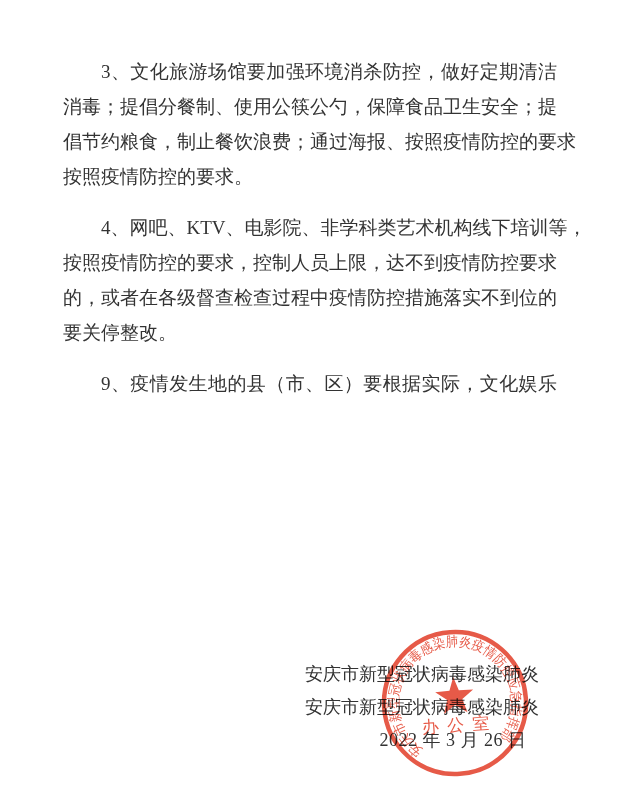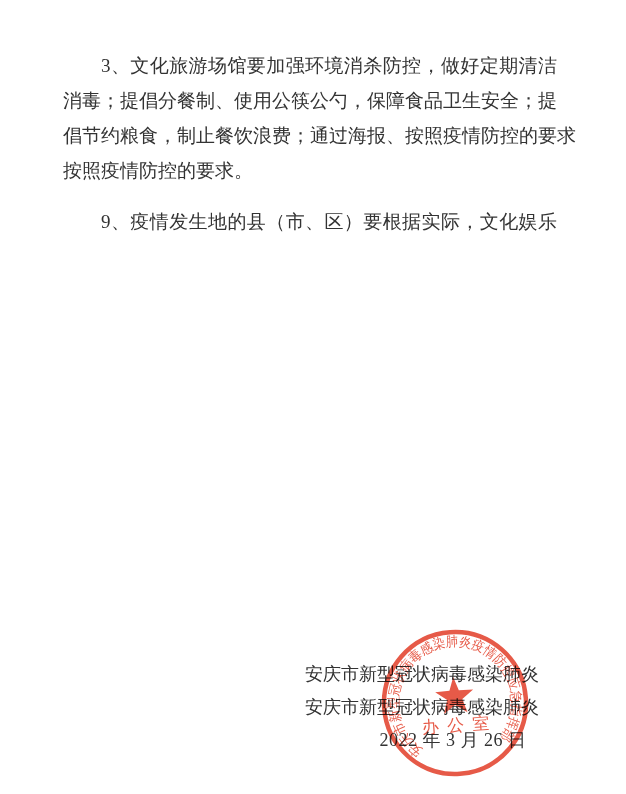--- a/index.html
+++ b/index.html
@@ -8,21 +8,21 @@
     position: relative;
     width: 626px;
     height: 794px;
     background: #ffffff;
     overflow: hidden;
     font-family: "Liberation Serif", "DejaVu Serif", serif;
     color: #333333;
   }
   .body-text {
     position: absolute;
-    top: 48px;
+    top: 54px;
     left: 0;
     width: 626px;
     padding: 0 69px 0 63px;
   }
   .para { margin-bottom: 16px; }
   .line {
     font-size: 19px;
     line-height: 35px;
     color: #333333;
     text-align: justify;
@@ -63,20 +63,26 @@
 
   <div class="body-text">
 
     <div class="para">
       <div class="line first">3、文化旅游场馆要加强环境消杀防控，做好定期清洁</div>
       <div class="line">消毒；提倡分餐制、使用公筷公勺，保障食品卫生安全；提</div>
       <div class="line">倡节约粮食，制止餐饮浪费；通过海报、按照疫情防控的要求</div>
       <div class="line last">按照疫情防控的要求。</div>
     </div>
 
+    <div class="para">
+      <div class="line first">4、网吧、KTV、电影院、非学科类艺术机构线下培训等，</div>
+      <div class="line">按照疫情防控的要求，控制人员上限，达不到疫情防控要求</div>
+      <div class="line">的，或者在各级督查检查过程中疫情防控措施落实不到位的</div>
+      <div class="line last">要关停整改。</div>
+    </div>
 
     <div class="para">
       <div class="line first">9、疫情发生地的县（市、区）要根据实际，文化娱乐</div>
     </div>
 
 
   </div>
 
   <div class="signature">
     <div>安庆市新型冠状病毒感染肺炎</div>

